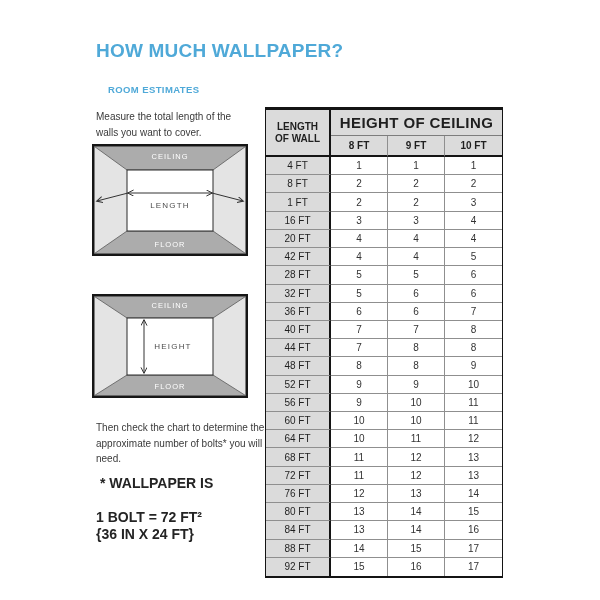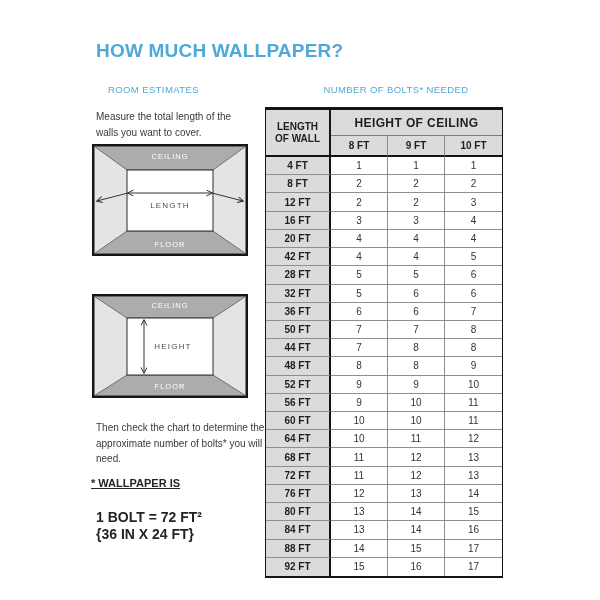--- a/index.html
+++ b/index.html
@@ -15,30 +15,30 @@
   html,body{margin:0;padding:0;background:#fff;}
   .page{
     position:relative;width:600px;height:600px;background:#ffffff;overflow:hidden;
     font-family:"Liberation Sans", sans-serif;color:var(--body);
   }
   .title{
     position:absolute;left:96px;top:40px;
     font-size:19px;font-weight:bold;color:var(--blue);letter-spacing:.2px;
   }
   .sec-heading{
-    position:absolute;top:84px;font-size:9.5px;font-weight:normal;
+    position:absolute;top:84px;font-size:9.5px;font-weight:bold;
     color:var(--blue);letter-spacing:.4px;padding-left:12px;
   }
   .sec-heading.left{left:96px;}
   .sec-heading.right{left:265px;width:238px;text-align:center;}
   .body-text{position:absolute;left:96px;font-size:10px;line-height:15.5px;color:var(--body);}
   .step1{top:99px;width:160px;}
   .step2{top:261px;width:160px;}
   .step3{top:410px;width:178px;}
-  .footnote{position:absolute;left:91px;top:475px;font-size:11px;font-weight:bold;color:#242424;line-height:17px;text-decoration:underline;}
+  .footnote{position:absolute;left:100px;top:475px;font-size:14px;font-weight:bold;color:#242424;line-height:17px;}
   .footnote .indent{padding-left:8px;}
   .boltinfo{position:absolute;left:96px;top:509px;font-size:14px;font-weight:bold;color:#242424;line-height:17px;}
   .diagram{position:absolute;left:92px;}
   .diagram.d1{top:144px;}
   .diagram.d2{top:294px;}
 
   
   .bolt-table{
     position:absolute;left:265px;top:107px;width:238px;height:471px;
     display:grid;grid-template-columns:65px 1fr 1fr 1fr;
@@ -52,44 +52,43 @@
     font-size:10px;color:#333;
   }
   .corner{
     grid-column:1;grid-row:1/3;background:var(--hdr-gray);
     border-right:2.5px solid var(--black);border-bottom:2.5px solid var(--black);
     font-weight:bold;color:var(--ink);text-align:center;line-height:12px;white-space:pre-line;
   }
   .gheader{
     grid-column:2/5;grid-row:1;background:var(--hdr-gray);
     border-right:none;border-bottom:1px solid #7d7d7d;
-    font-weight:bold;font-size:12px;letter-spacing:.4px;color:var(--ink);
+    font-weight:bold;font-size:15px;letter-spacing:.4px;color:var(--ink);
   }
   .subh{
     grid-row:2;background:var(--hdr-gray);
     border-bottom:2.5px solid var(--black);
     font-weight:bold;color:var(--ink);
   }
   .rowlabel{
-    background:var(--hdr-gray);font-weight:bold;color:var(--ink);
+    background:var(--hdr-gray);font-weight:normal;color:var(--ink);
     border-right:2.5px solid var(--black);
   }
   .lastcol{border-right:none;}
   .lastrow{border-bottom:none;}
   svg text{font-family:"Liberation Sans", sans-serif;}
 </style>
 </head>
 <body>
 
 <div class="page">
 
   <div class="title">HOW MUCH WALLPAPER?</div>
 
   <div class="sec-heading left">ROOM ESTIMATES</div>
-  <div class="sec-heading right">NUMBER OF BOLTS* NEEDED</div>
 
   <p class="body-text step1">Measure the total length of the walls you want to cover.</p>
 
   <svg class="diagram d1" width="156" height="112" viewBox="0 0 156 112">
     <defs>
       <marker id="ah1" markerWidth="9" markerHeight="9" refX="5.6" refY="3" orient="auto-start-reverse" markerUnits="userSpaceOnUse">
         <path d="M0,0 L6,3 L0,6" fill="none" stroke="#333" stroke-width="1"></path>
       </marker>
     </defs>
     <rect x="1.25" y="1.25" width="153.5" height="109.5" fill="#E4E4E4" stroke="#161616" stroke-width="2.5"></rect>
@@ -141,21 +140,21 @@
     <div class="cell subh lastcol">10 FT</div>
 
   <div class="cell rowlabel">4 FT</div>
       <div class="cell val">1</div>
       <div class="cell val">1</div>
       <div class="cell val lastcol">1</div>
       <div class="cell rowlabel">8 FT</div>
       <div class="cell val">2</div>
       <div class="cell val">2</div>
       <div class="cell val lastcol">2</div>
-      <div class="cell rowlabel">12 FT</div>
+      <div class="cell rowlabel">1 FT</div>
       <div class="cell val">2</div>
       <div class="cell val">2</div>
       <div class="cell val lastcol">3</div>
       <div class="cell rowlabel">16 FT</div>
       <div class="cell val">3</div>
       <div class="cell val">3</div>
       <div class="cell val lastcol">4</div>
       <div class="cell rowlabel">20 FT</div>
       <div class="cell val">4</div>
       <div class="cell val">4</div>
@@ -169,21 +168,21 @@
       <div class="cell val">5</div>
       <div class="cell val lastcol">6</div>
       <div class="cell rowlabel">32 FT</div>
       <div class="cell val">5</div>
       <div class="cell val">6</div>
       <div class="cell val lastcol">6</div>
       <div class="cell rowlabel">36 FT</div>
       <div class="cell val">6</div>
       <div class="cell val">6</div>
       <div class="cell val lastcol">7</div>
-      <div class="cell rowlabel">50 FT</div>
+      <div class="cell rowlabel">40 FT</div>
       <div class="cell val">7</div>
       <div class="cell val">7</div>
       <div class="cell val lastcol">8</div>
       <div class="cell rowlabel">44 FT</div>
       <div class="cell val">7</div>
       <div class="cell val">8</div>
       <div class="cell val lastcol">8</div>
       <div class="cell rowlabel">48 FT</div>
       <div class="cell val">8</div>
       <div class="cell val">8</div>

